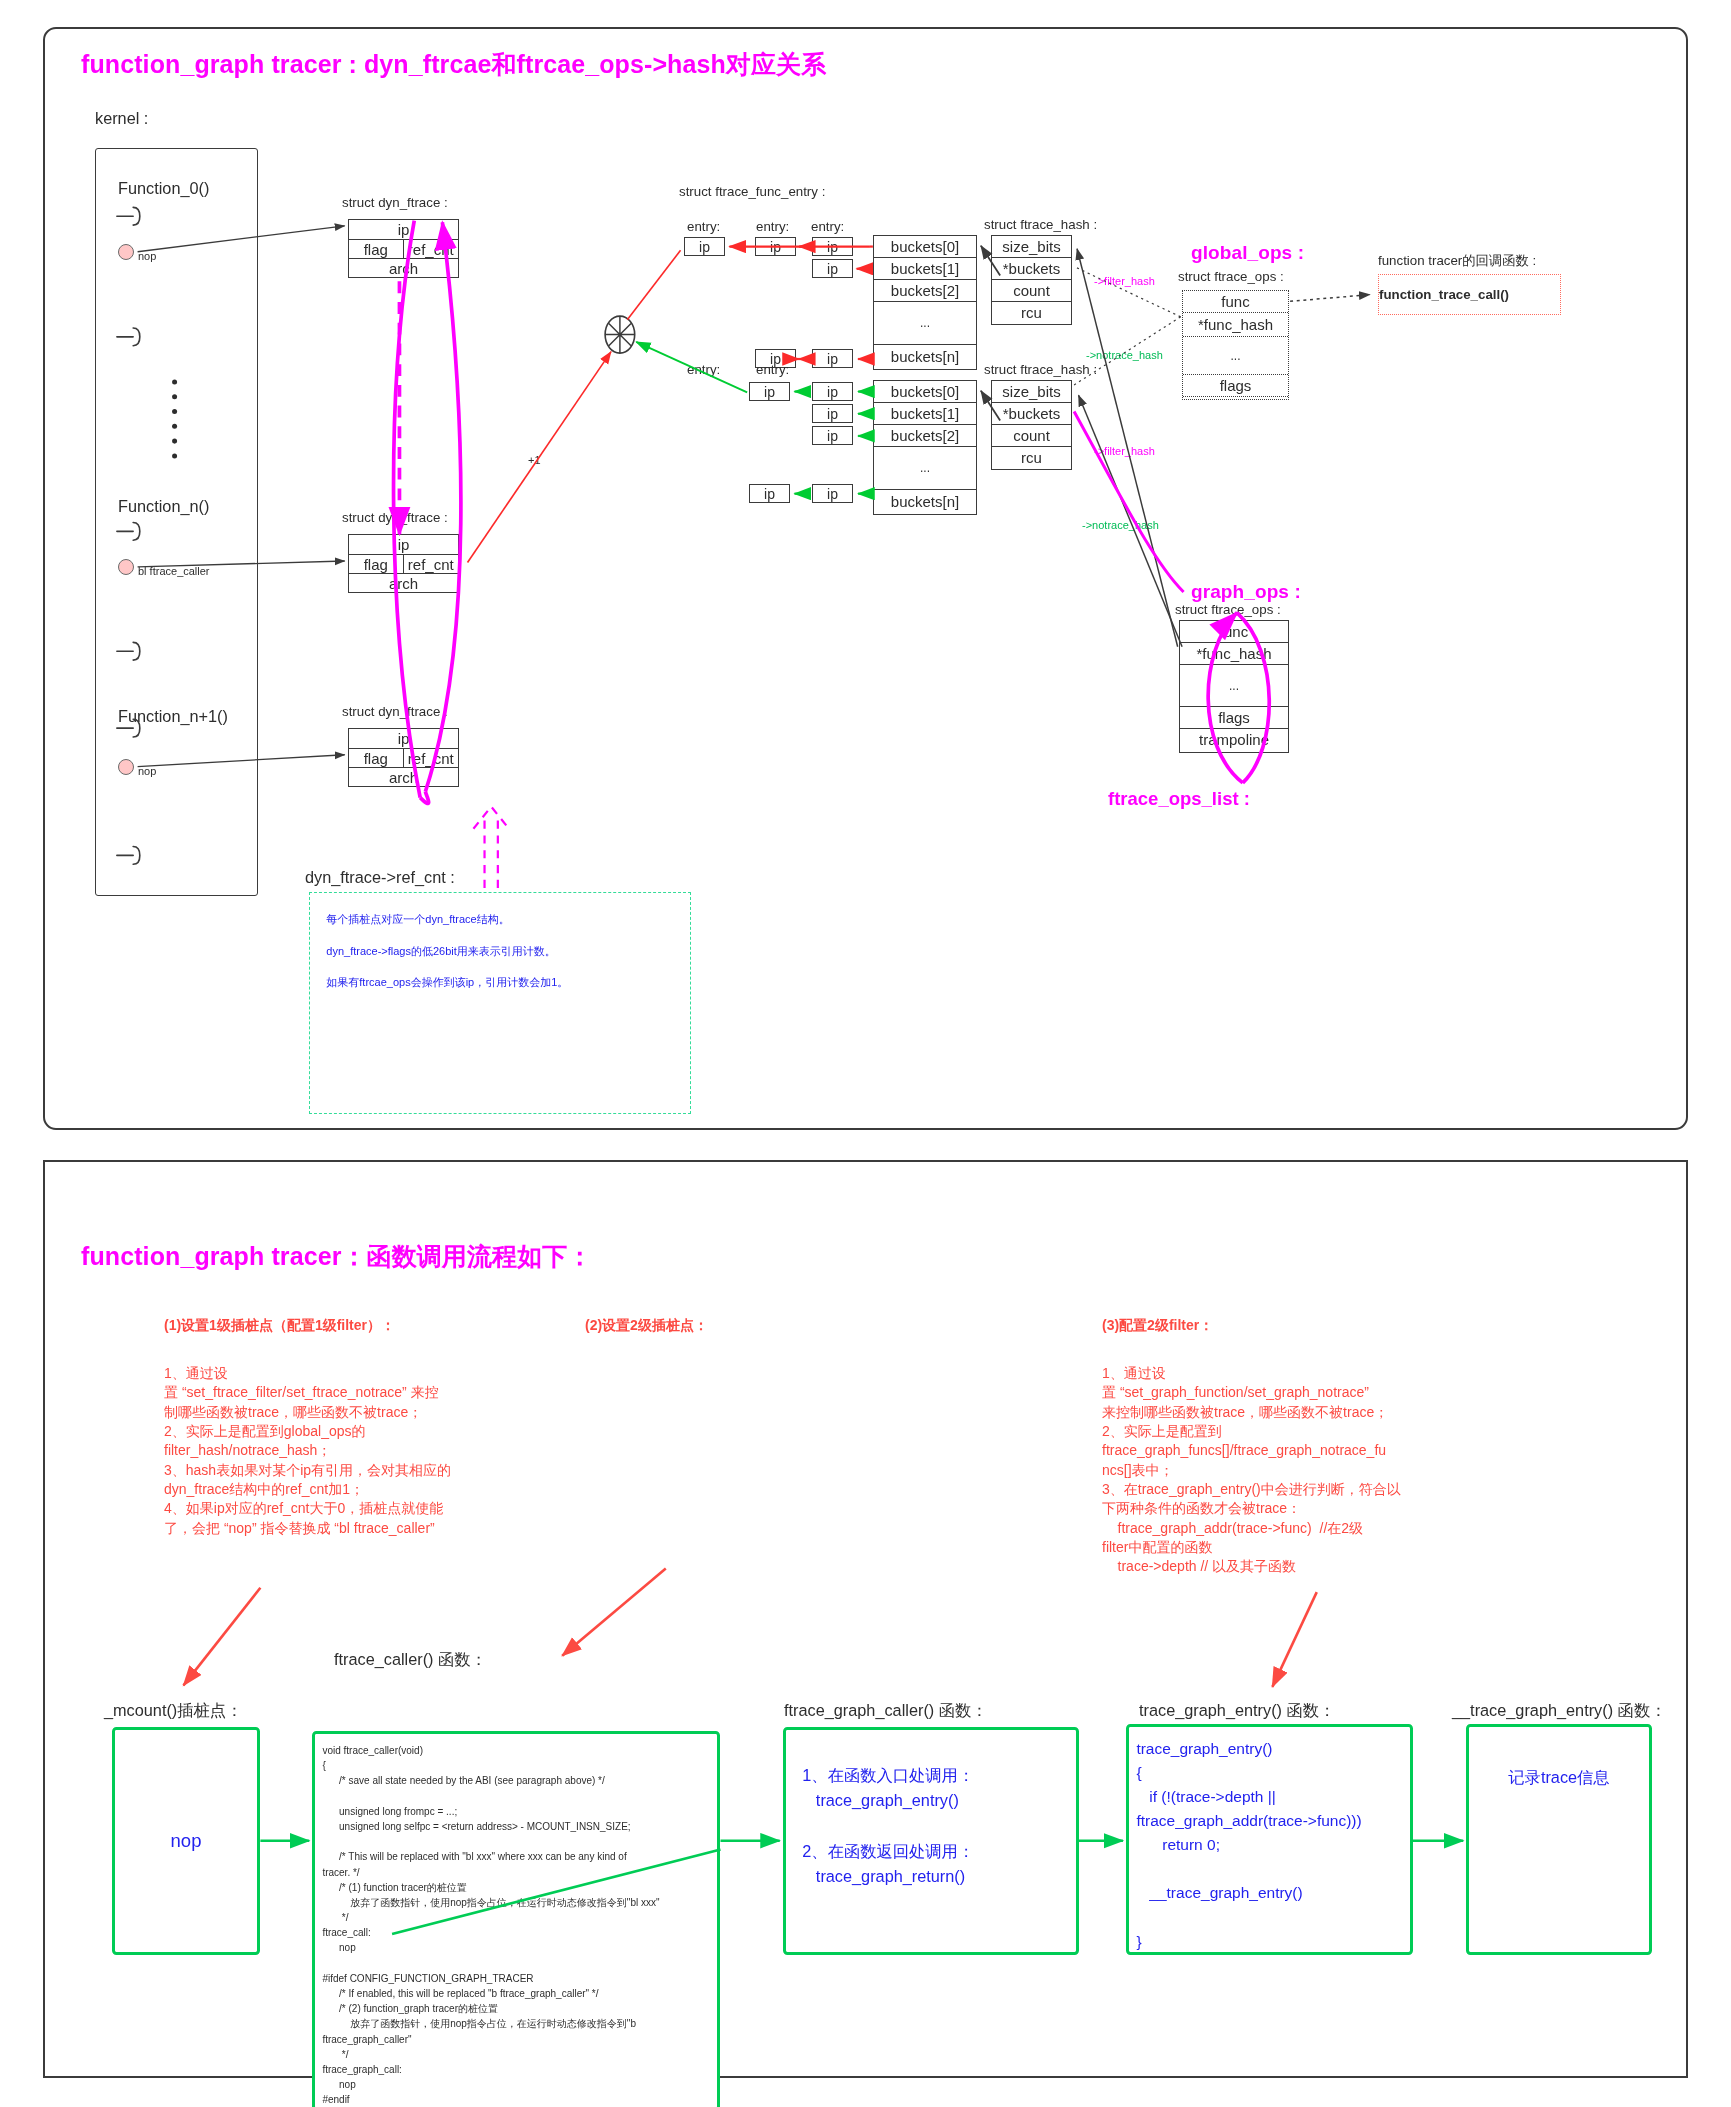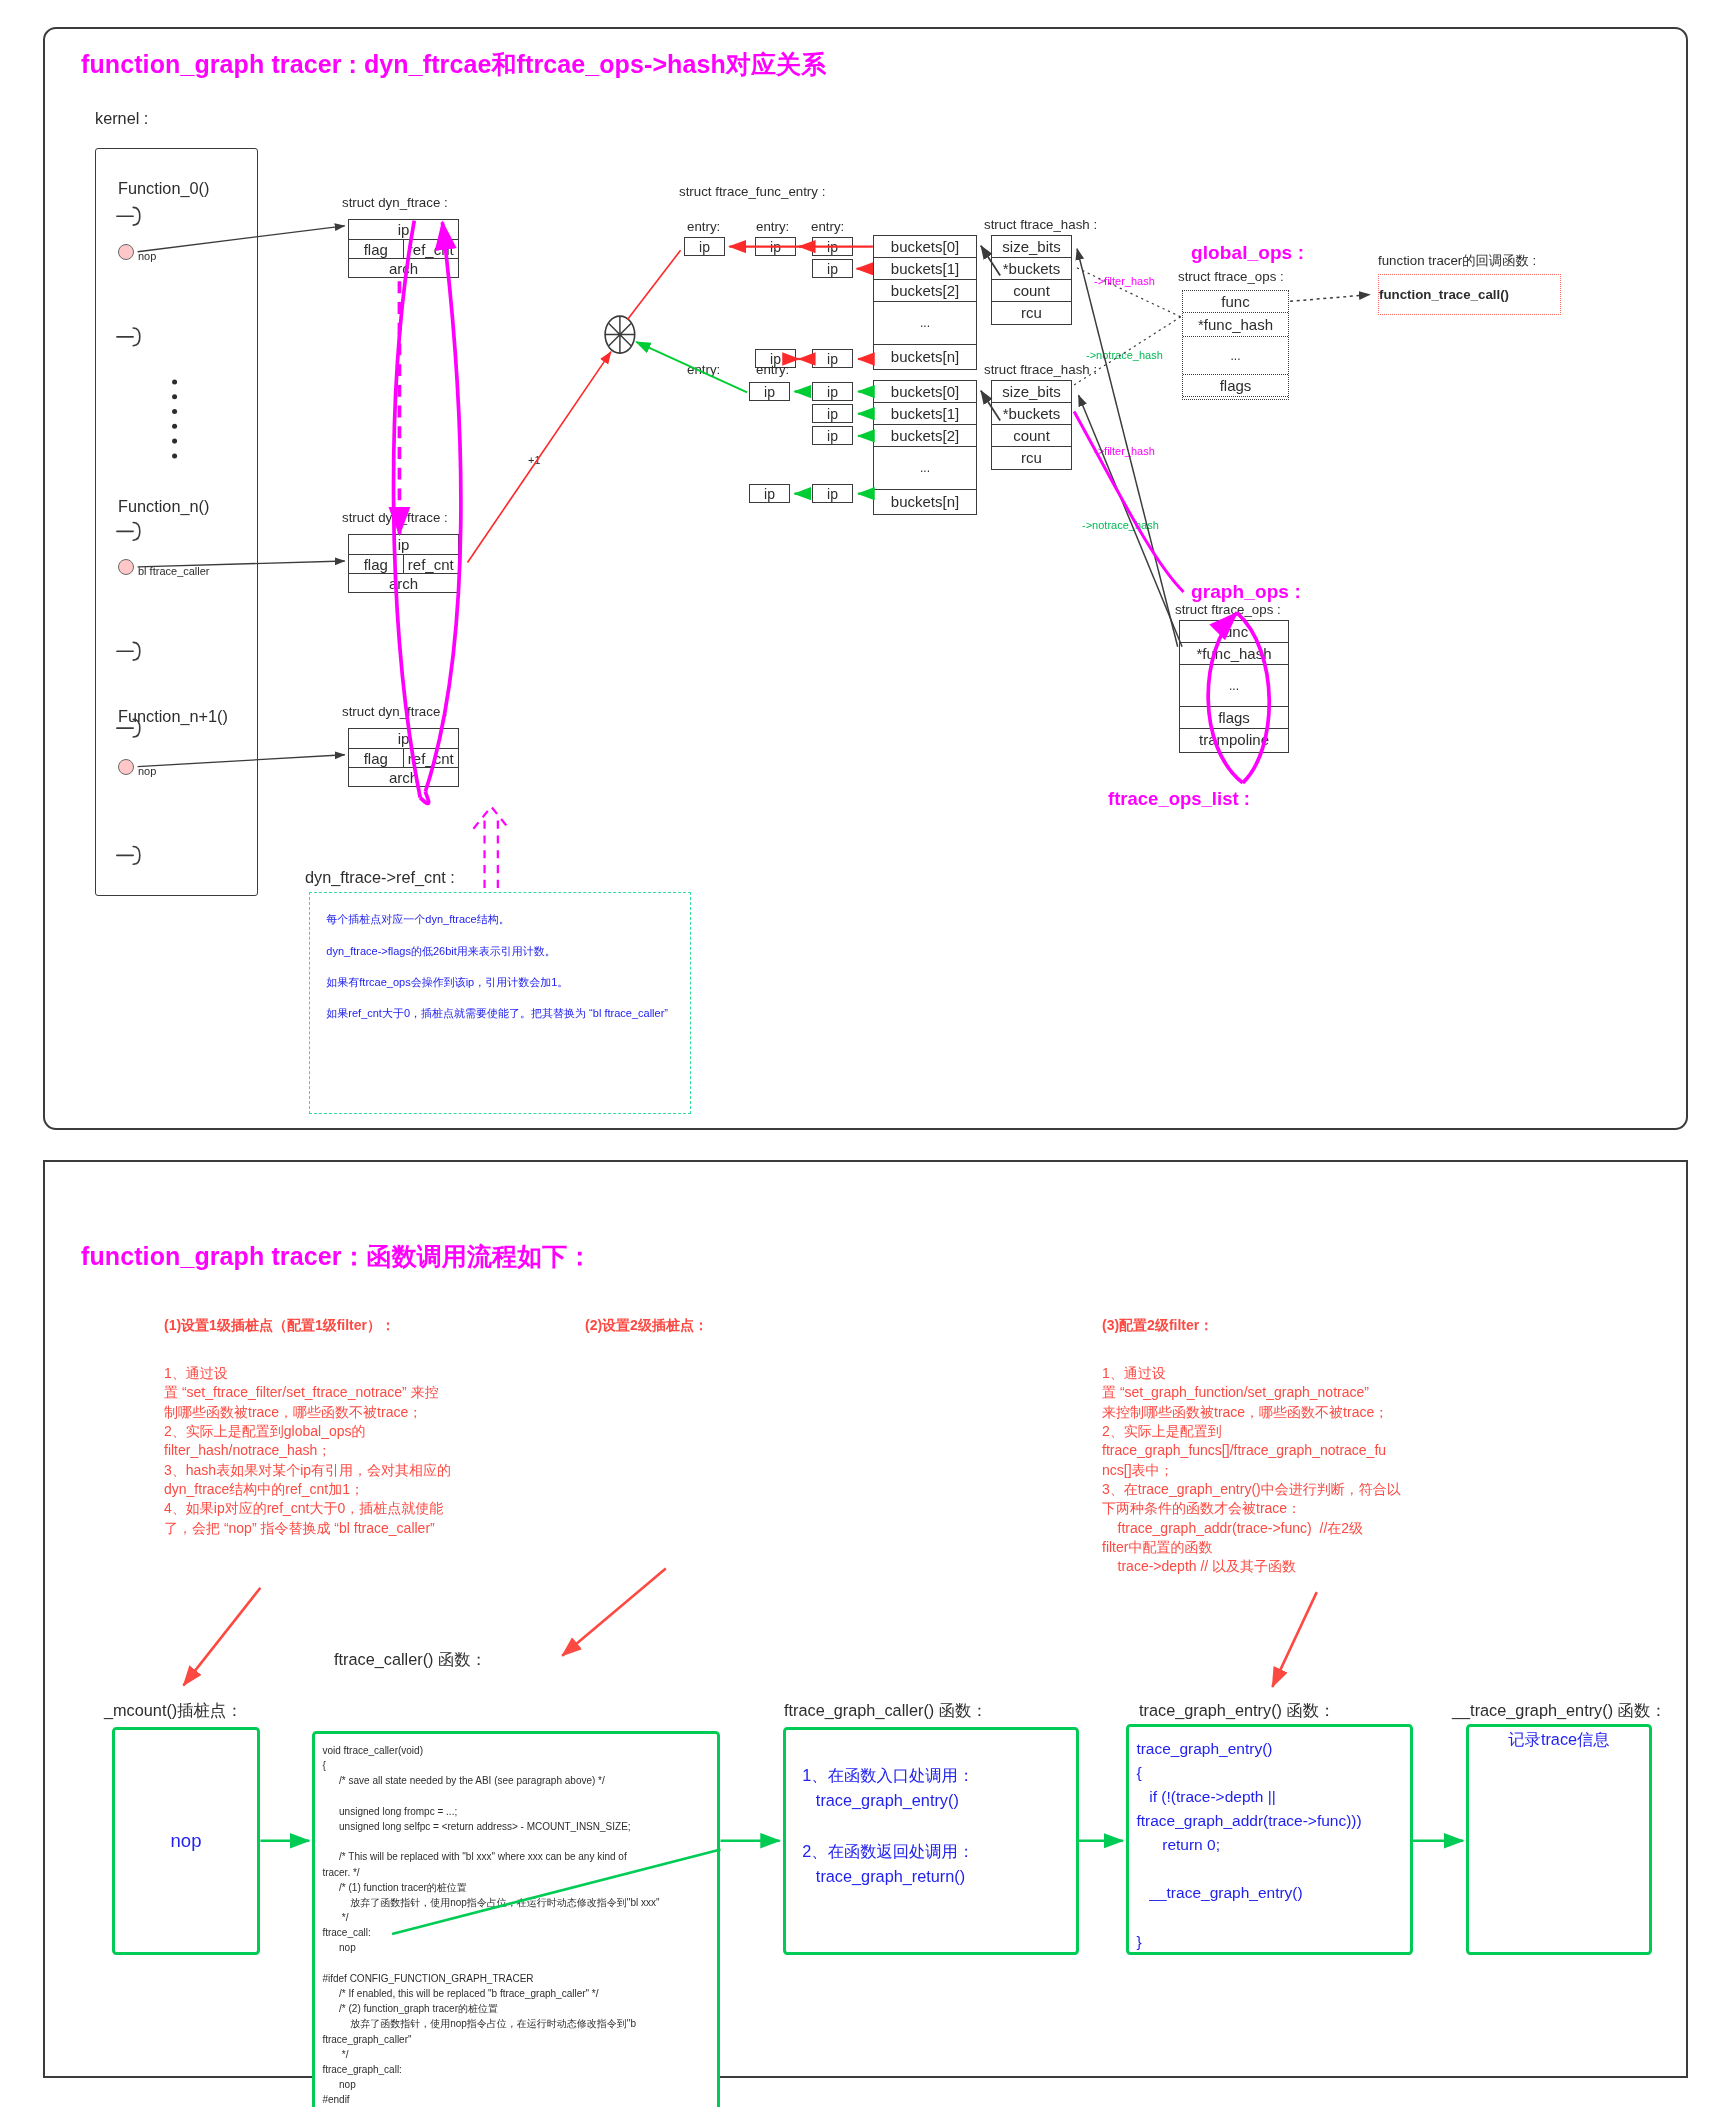--- a/index.html
+++ b/index.html
@@ -187,21 +187,20 @@
     <div class="row" style="height:21.5px;">trampoline</div>
   </div>
   <div class="t magenta-b" style="left:1108px;top:787px;font-size:18.5px;">ftrace_ops_list :</div>
 
   <div class="t lbl" style="left:305px;top:867px;">dyn_ftrace-&gt;ref_cnt :</div>
   <div class="dash-green" style="left:309px;top:892px;width:382px;height:222px;">
     <div style="padding:16.3px 16.3px 0 16.3px;">
       <div class="note-blue">每个插桩点对应一个dyn_ftrace结构。</div>
       <div class="note-blue" style="margin-top:10.4px;">dyn_ftrace-&gt;flags的低26bit用来表示引用计数。</div>
       <div class="note-blue" style="margin-top:10.4px;">如果有ftrcae_ops会操作到该ip，引用计数会加1。</div>
-      <div class="note-blue" style="margin-top:10.4px;">如果ref_cnt大于0，插桩点就需要使能了。把其替换为 “bl ftrace_caller”</div>
     </div>
   </div>
 
   <div class="panel" id="panel-bottom">
     <div class="t title-magenta" style="left:36px;top:78px;">function_graph tracer：函数调用流程如下：</div>
   </div>
 
   <div class="t note-red" style="left:164px;top:1316px;font-weight:600;">(1)设置1级插桩点（配置1级filter）：</div>
   <div class="t note-red" style="left:164px;top:1364px;">1、通过设
 置 “set_ftrace_filter/set_ftrace_notrace” 来控
@@ -291,21 +290,21 @@
       return 0;
 
    __trace_graph_entry()
 
 }</div>
     </div>
   </div>
 
   <div class="t lbl" style="left:1452px;top:1700px;">__trace_graph_entry() 函数：</div>
   <div class="gbox" style="left:1466px;top:1724px;width:186px;height:231px;">
-    <div style="height:100%;display:flex;align-items:flex-start;justify-content:center;box-sizing:border-box;">
+    <div style="height:100%;display:flex;align-items:flex-start;justify-content:center;padding-top:38px;box-sizing:border-box;">
       <span class="codeblue">记录trace信息</span>
     </div>
   </div>
 
   <svg class="ov" viewBox="0 0 2340 2849">
     <defs>
       <marker id="ah-k" markerWidth="9" markerHeight="9" refX="7.5" refY="3" orient="auto">
         <path d="M0,0 L8,3 L0,6 z" fill="#3b3b3b"></path>
       </marker>
       <marker id="ah-r" markerWidth="9" markerHeight="9" refX="7.5" refY="3" orient="auto">

